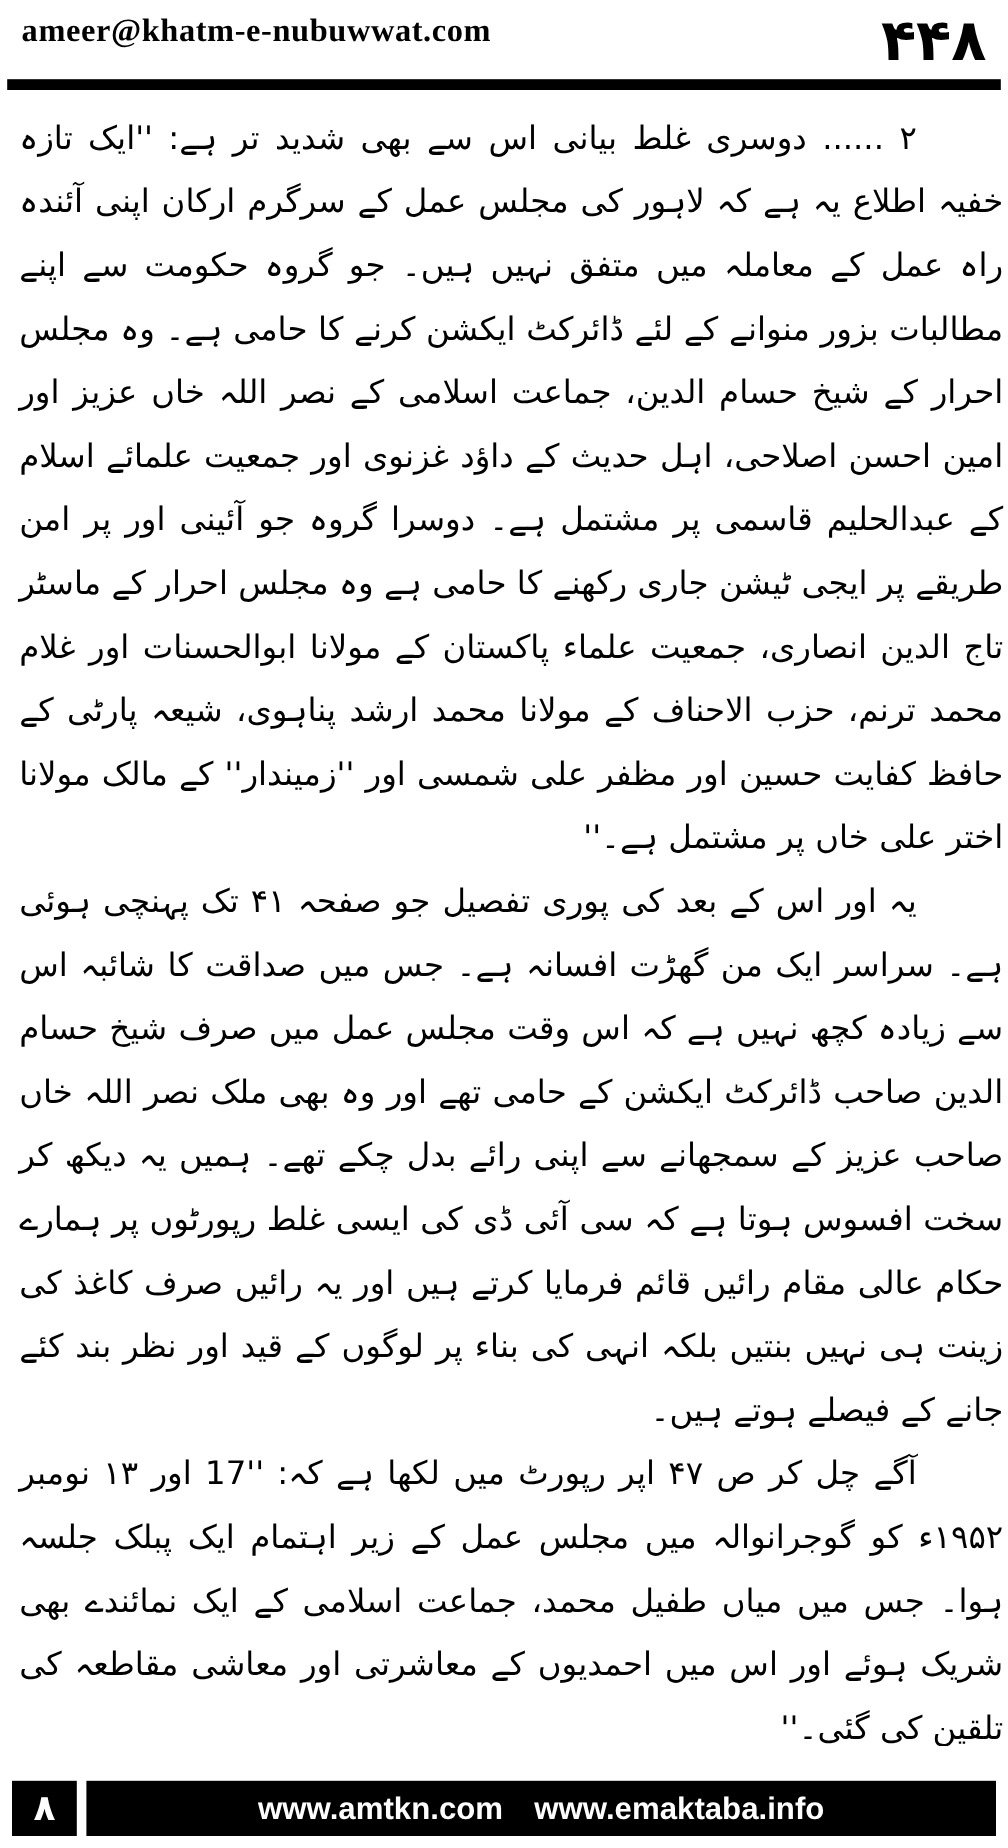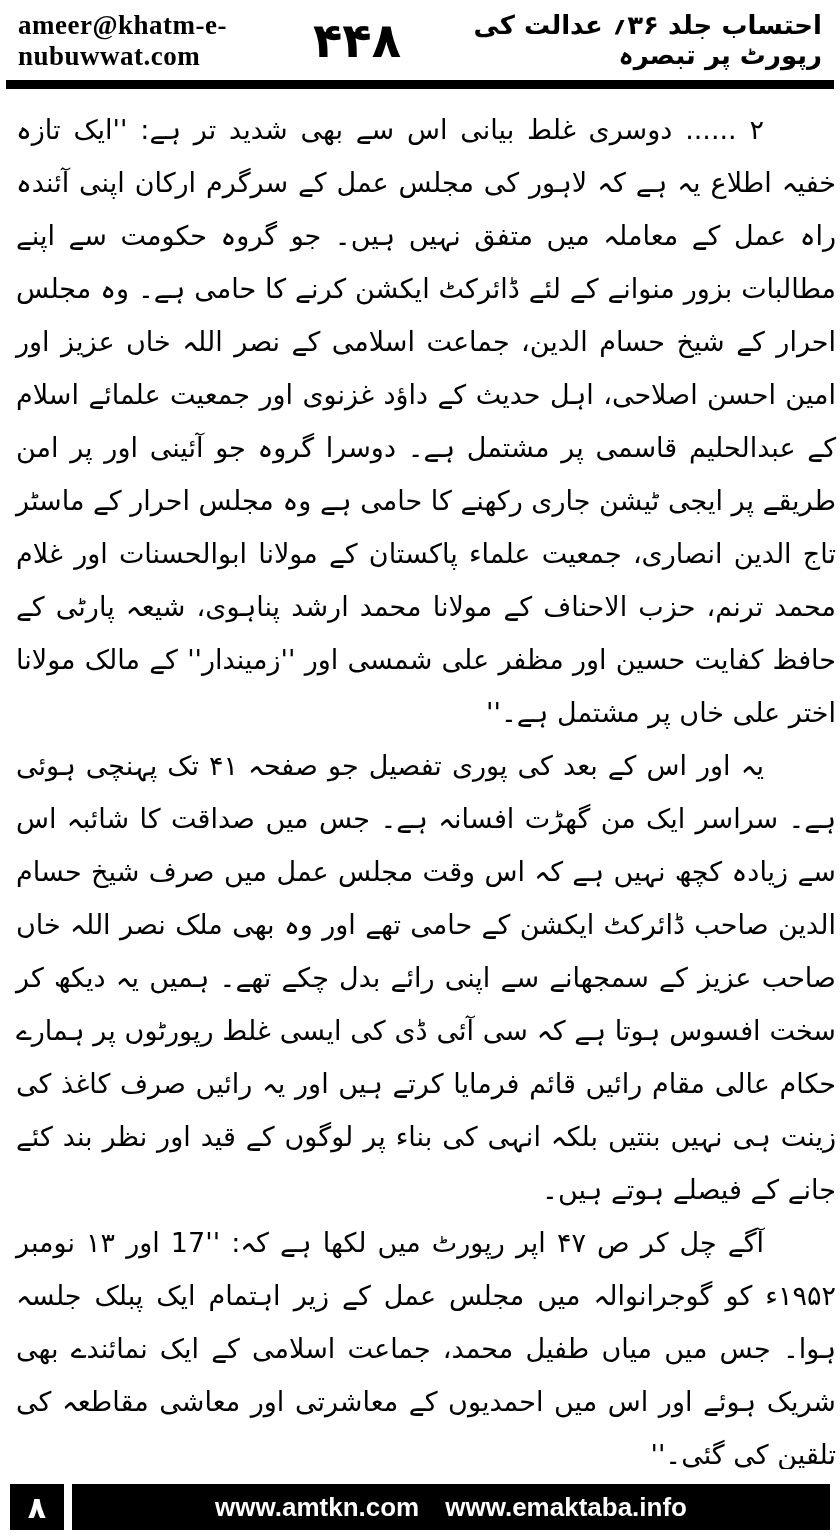--- a/index.html
+++ b/index.html
@@ -112,21 +112,20 @@
 </style>
 </head>
 <body>
 
 <div class="page">
 
   <header>
     <div class="header-row">
       <span class="email">ameer@khatm-e-nubuwwat.com</span>
       <span class="header-right">
-        <span class="header-title">احتساب جلد ۳۶؍ عدالت کی رپورٹ پر تبصرہ</span>
         <span class="header-pagenum">۴۴۸</span>
       </span>
     </div>
     <div class="header-rule"></div>
   </header>
 
   <main class="body-text">
     <p class="para indent">۲ ...... دوسری غلط بیانی اس سے بھی شدید تر ہے: ''ایک تازہ خفیہ اطلاع یہ ہے کہ لاہور کی مجلس عمل کے سرگرم ارکان اپنی آئندہ راہ عمل کے معاملہ میں متفق نہیں ہیں۔ جو گروہ حکومت سے اپنے مطالبات بزور منوانے کے لئے ڈائرکٹ ایکشن کرنے کا حامی ہے۔ وہ مجلس احرار کے شیخ حسام الدین، جماعت اسلامی کے نصر اللہ خاں عزیز اور امین احسن اصلاحی، اہل حدیث کے داؤد غزنوی اور جمعیت علمائے اسلام کے عبدالحلیم قاسمی پر مشتمل ہے۔ دوسرا گروہ جو آئینی اور پر امن طریقے پر ایجی ٹیشن جاری رکھنے کا حامی ہے وہ مجلس احرار کے ماسٹر تاج الدین انصاری، جمعیت علماء پاکستان کے مولانا ابوالحسنات اور غلام محمد ترنم، حزب الاحناف کے مولانا محمد ارشد پناہوی، شیعہ پارٹی کے حافظ کفایت حسین اور مظفر علی شمسی اور ''زمیندار'' کے مالک مولانا اختر علی خاں پر مشتمل ہے۔''</p>
     <p class="para indent">یہ اور اس کے بعد کی پوری تفصیل جو صفحہ ۴۱ تک پہنچی ہوئی ہے۔ سراسر ایک من گھڑت افسانہ ہے۔ جس میں صداقت کا شائبہ اس سے زیادہ کچھ نہیں ہے کہ اس وقت مجلس عمل میں صرف شیخ حسام الدین صاحب ڈائرکٹ ایکشن کے حامی تھے اور وہ بھی ملک نصر اللہ خاں صاحب عزیز کے سمجھانے سے اپنی رائے بدل چکے تھے۔ ہمیں یہ دیکھ کر سخت افسوس ہوتا ہے کہ سی آئی ڈی کی ایسی غلط رپورٹوں پر ہمارے حکام عالی مقام رائیں قائم فرمایا کرتے ہیں اور یہ رائیں صرف کاغذ کی زینت ہی نہیں بنتیں بلکہ انہی کی بناء پر لوگوں کے قید اور نظر بند کئے جانے کے فیصلے ہوتے ہیں۔</p>
     <p class="para indent">آگے چل کر ص ۴۷ اپر رپورٹ میں لکھا ہے کہ: ''17 اور ۱۳ نومبر ۱۹۵۲ء کو گوجرانوالہ میں مجلس عمل کے زیر اہتمام ایک پبلک جلسہ ہوا۔ جس میں میاں طفیل محمد، جماعت اسلامی کے ایک نمائندے بھی شریک ہوئے اور اس میں احمدیوں کے معاشرتی اور معاشی مقاطعہ کی تلقین کی گئی۔''</p>

